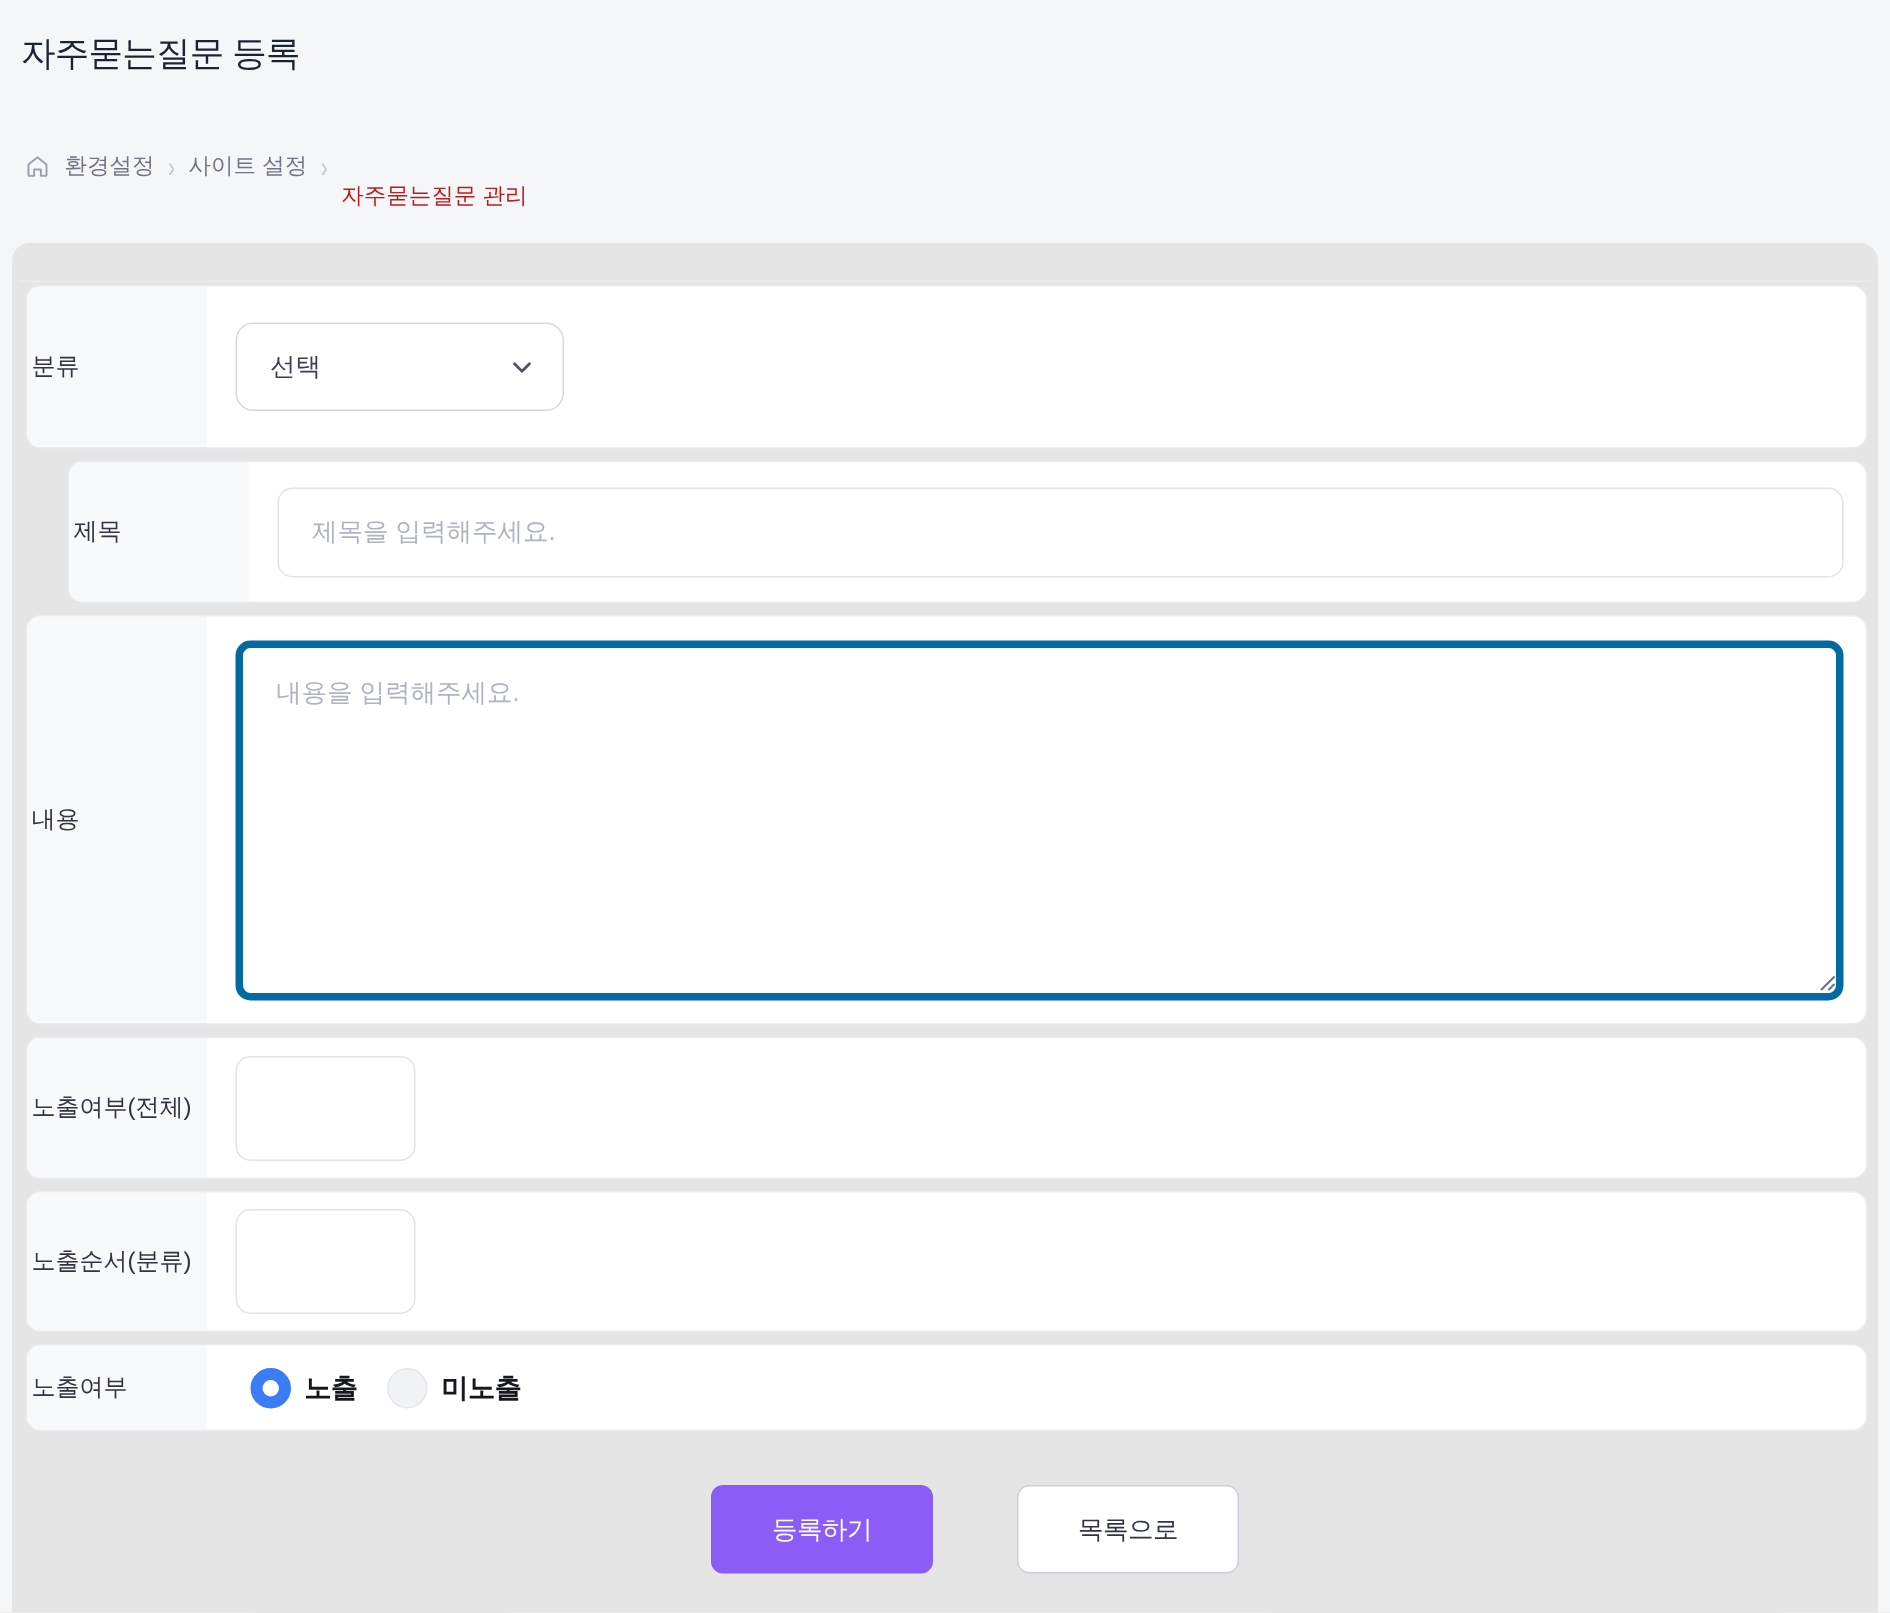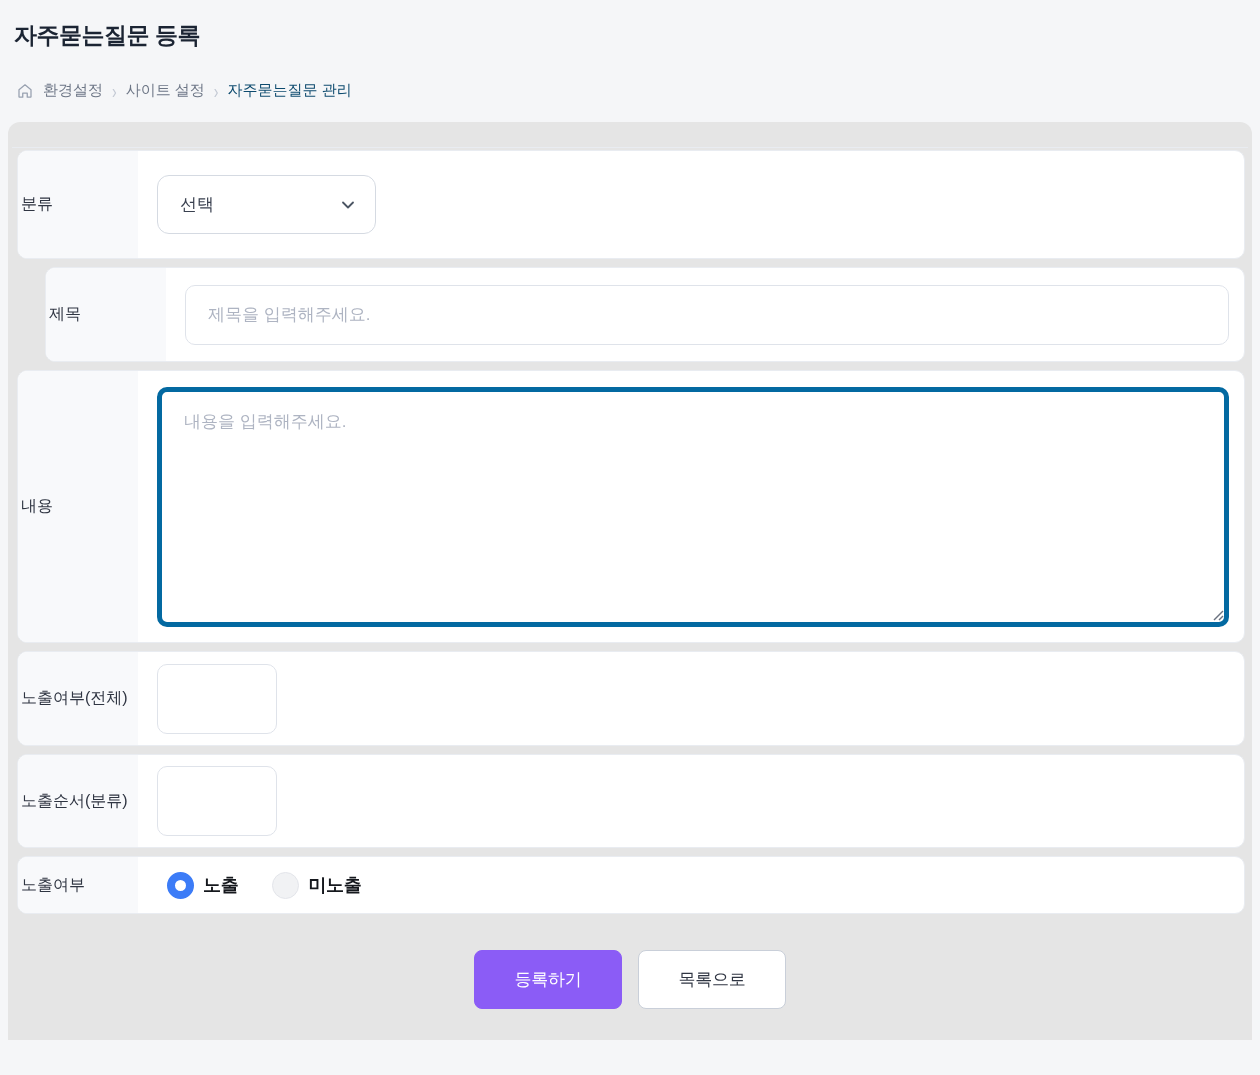--- a/index.html
+++ b/index.html
@@ -5,26 +5,26 @@
   * { box-sizing: border-box; margin: 0; padding: 0; }
   html,body { width:1260px; height:1075px; }
   body {
     font-family: "Liberation Sans","DejaVu Sans",sans-serif;
     background:#f5f6f8;
     color:#2f3542;
     overflow:hidden;
   }
   
   .page-header { padding:20px 14px 0 14px; background:#f5f6f8; }
-  .page-title { font-size:23px; font-weight:700; color:#1b2433; letter-spacing:-0.5px; }
+  .page-title { font-size:23px; font-weight:400; color:#1b2433; letter-spacing:-0.5px; }
   .breadcrumb { display:flex; align-items:center; gap:9px; margin:30px 0 0 2px; font-size:15px; color:#6d7686; }
   .breadcrumb .home-ic { display:flex; align-items:center; }
   .breadcrumb .sep { color:#c3c9d4; font-size:14px; transform:scaleY(1.4); font-weight:400; }
   .breadcrumb .crumb { color:#6d7686; cursor:pointer; }
-  .breadcrumb .crumb.last { color:#0c4a6e; }
+  .breadcrumb .crumb.last { color:#b91c1c;margin-top:40px; }
   
   .card {
     margin:22px 8px 0 8px;
     background:#e5e5e5;
     border-radius:12px 12px 0 0;
     height:918px;
   }
   .top-divider { margin:0 4px; padding-top:25px; border-bottom:1px solid #e9ecf1; }
   .rows { padding:2px 7px 0 9px; }
   .form-row {
@@ -72,33 +72,33 @@
   .textarea-wrap { position:relative; width:100%; }
   textarea {
     width:100%; height:240px;
     border:5px solid #0369a1; border-radius:10px;
     font-family:inherit; font-size:17px; color:#2f3542;
     padding:18px 22px; outline:none; resize:none; background:#fff;
     display:block;
   }
   .resize-handle { position:absolute; right:5px; bottom:6px; cursor:nwse-resize; display:flex; }
   
-  .radio-group { display:flex; align-items:flex-end; gap:34px; padding-left:10px; }
+  .radio-group { display:flex; align-items:flex-end; gap:20px; padding-left:10px; }
   .radio-item { display:flex; align-items:center; gap:9px; cursor:pointer; }
   input[type="radio"] {
     appearance:none; -webkit-appearance:none;
     width:27px; height:27px; border-radius:50%;
     background:#f1f2f4; border:1px solid #e3e5ea;
     cursor:pointer; margin:0;
   }
   input[type="radio"]:checked { background:#ffffff; border:8.5px solid #3c7cf7; }
   .radio-text { font-size:18px; color:#15181d; font-weight:600; letter-spacing:-0.3px; }
   
   .actions { display:flex; justify-content:center; gap:16px; margin-top:36px; }
-  .btn { width:148px; height:59px; border-radius:8px; font-family:inherit; font-size:17px; cursor:pointer; letter-spacing:-0.3px; }
+  .btn { width:148px; height:59px; border-radius:8px; font-family:inherit; font-size:17px; cursor:pointer; letter-spacing:-0.3px;margin-left:40px; }
   .btn-primary { background:#8b5cf6; border:1px solid #8b5cf6; color:#ffffff; }
   .btn-secondary { background:#ffffff; border:1px solid #c9cfd9; color:#2f3542; }
 </style>
 </head>
 <body>
 
 <div class="page-header">
   <div class="page-title">자주묻는질문 등록</div>
   <div class="breadcrumb">
     <span class="home-ic">

